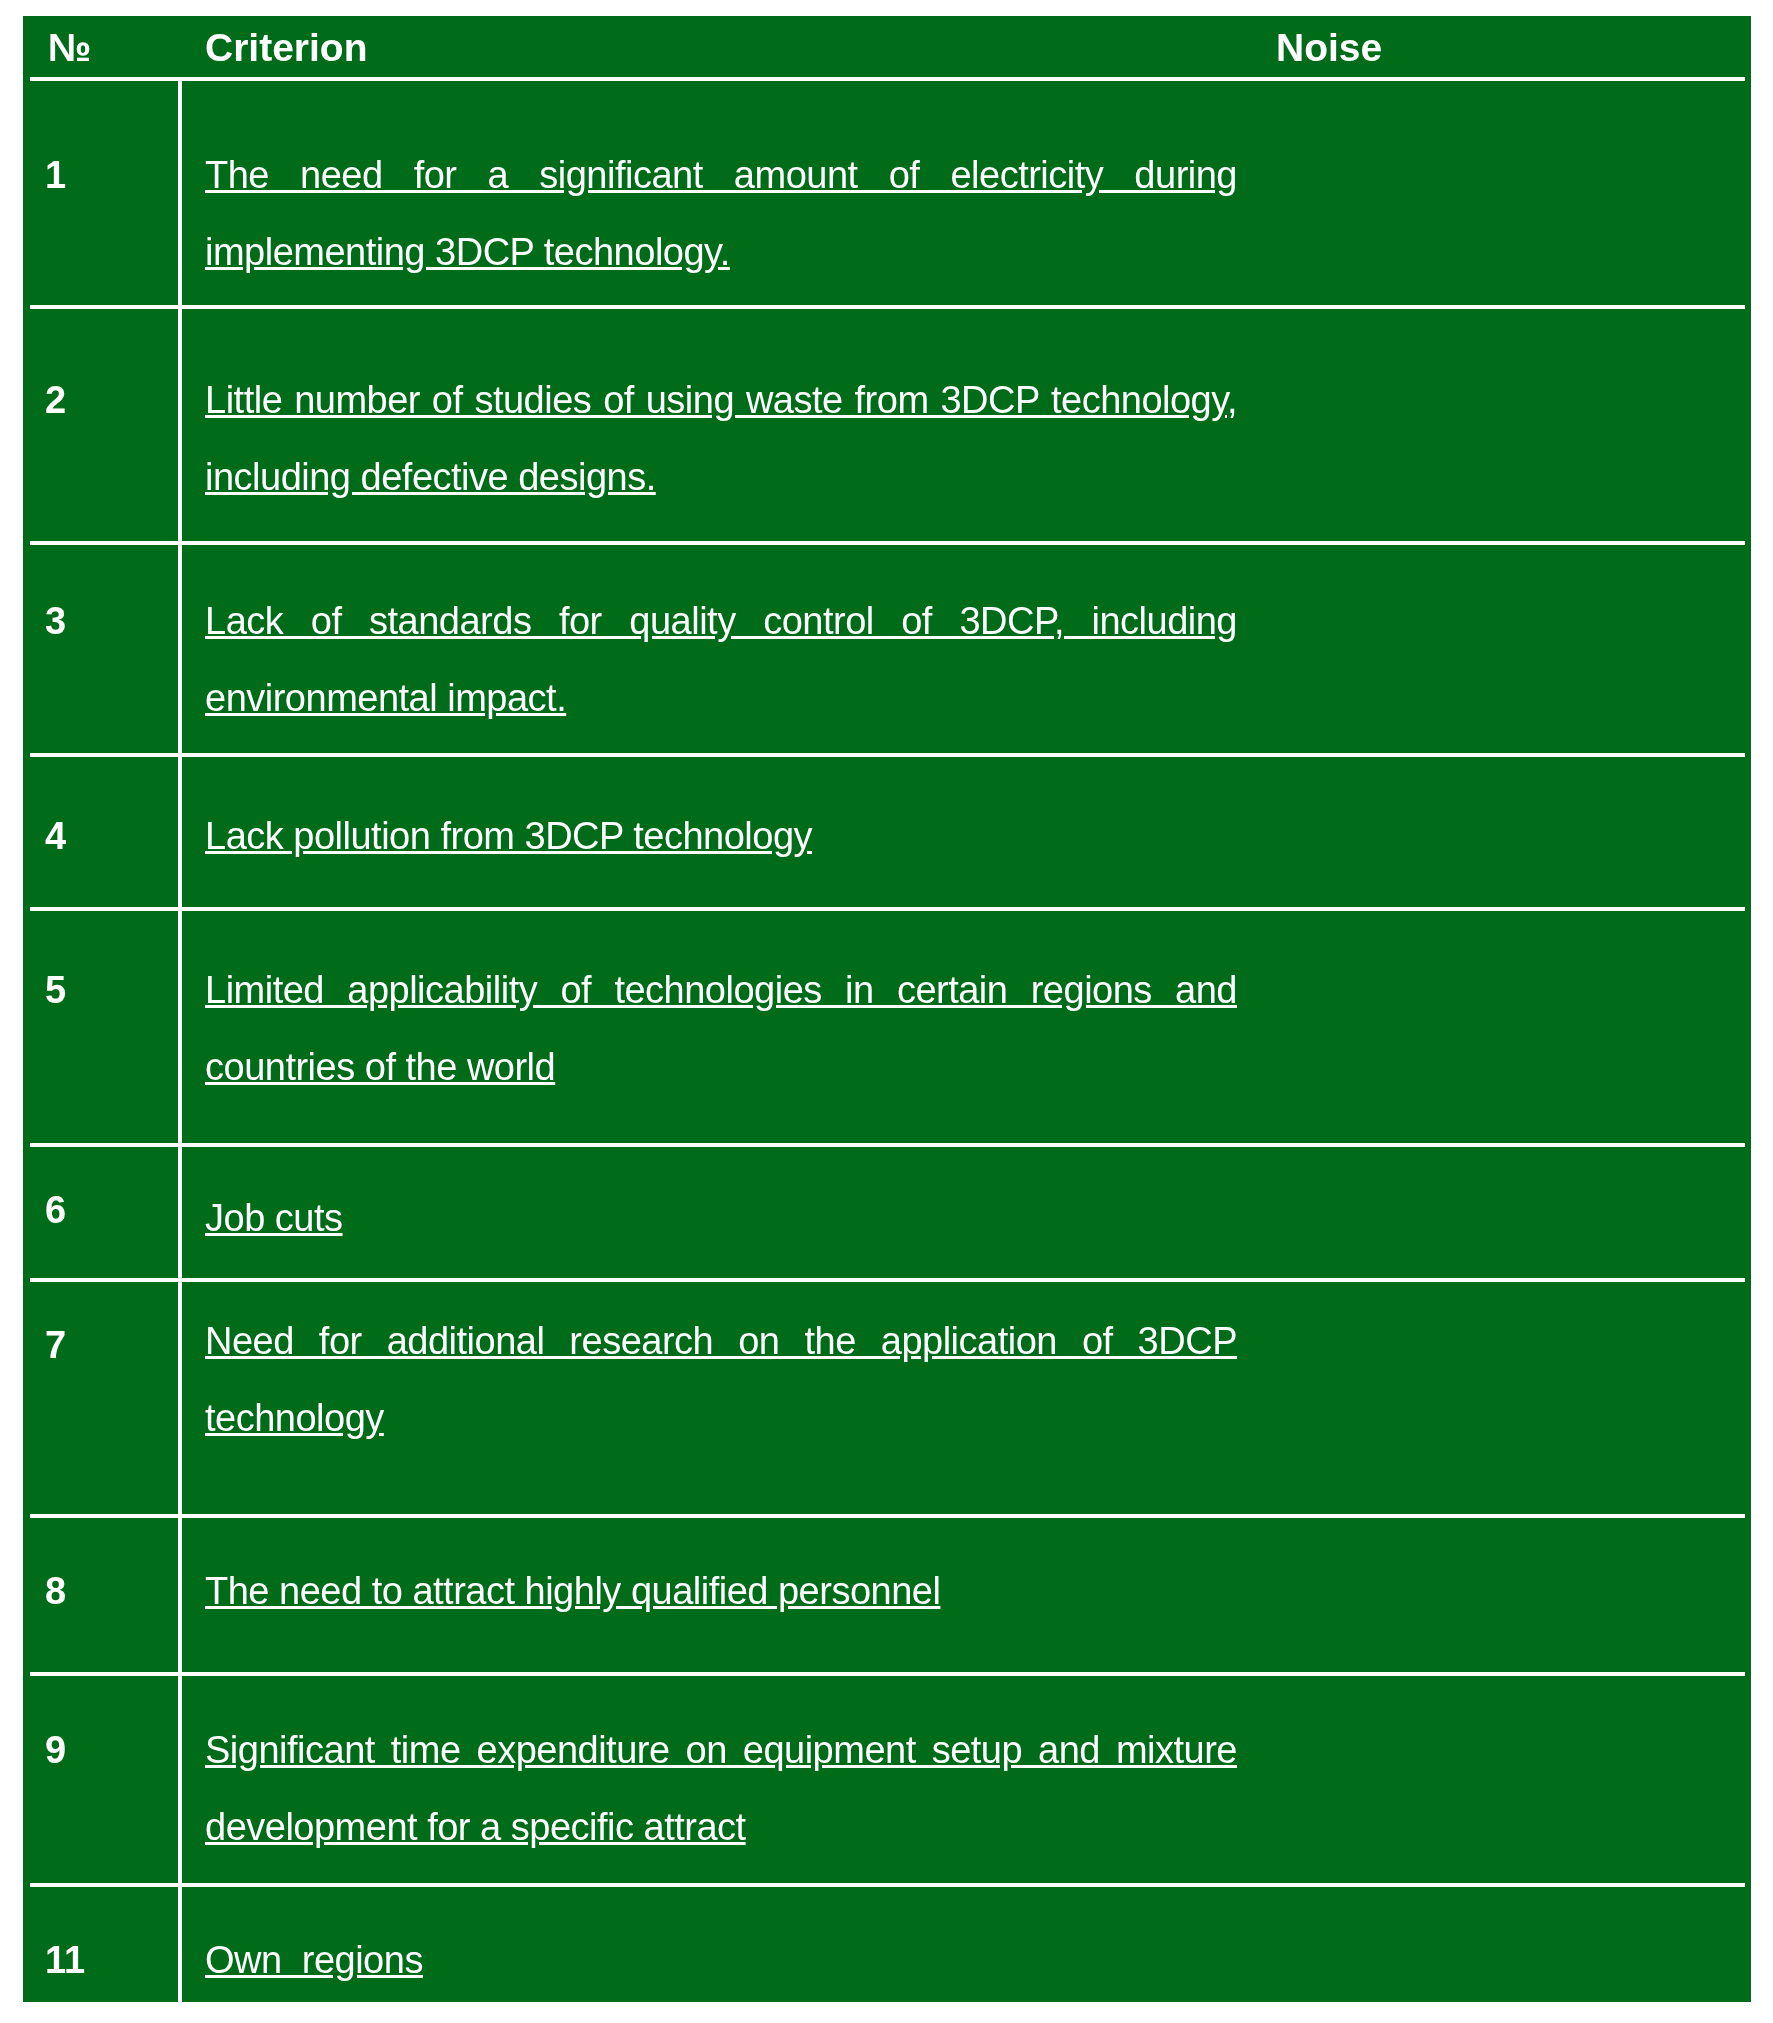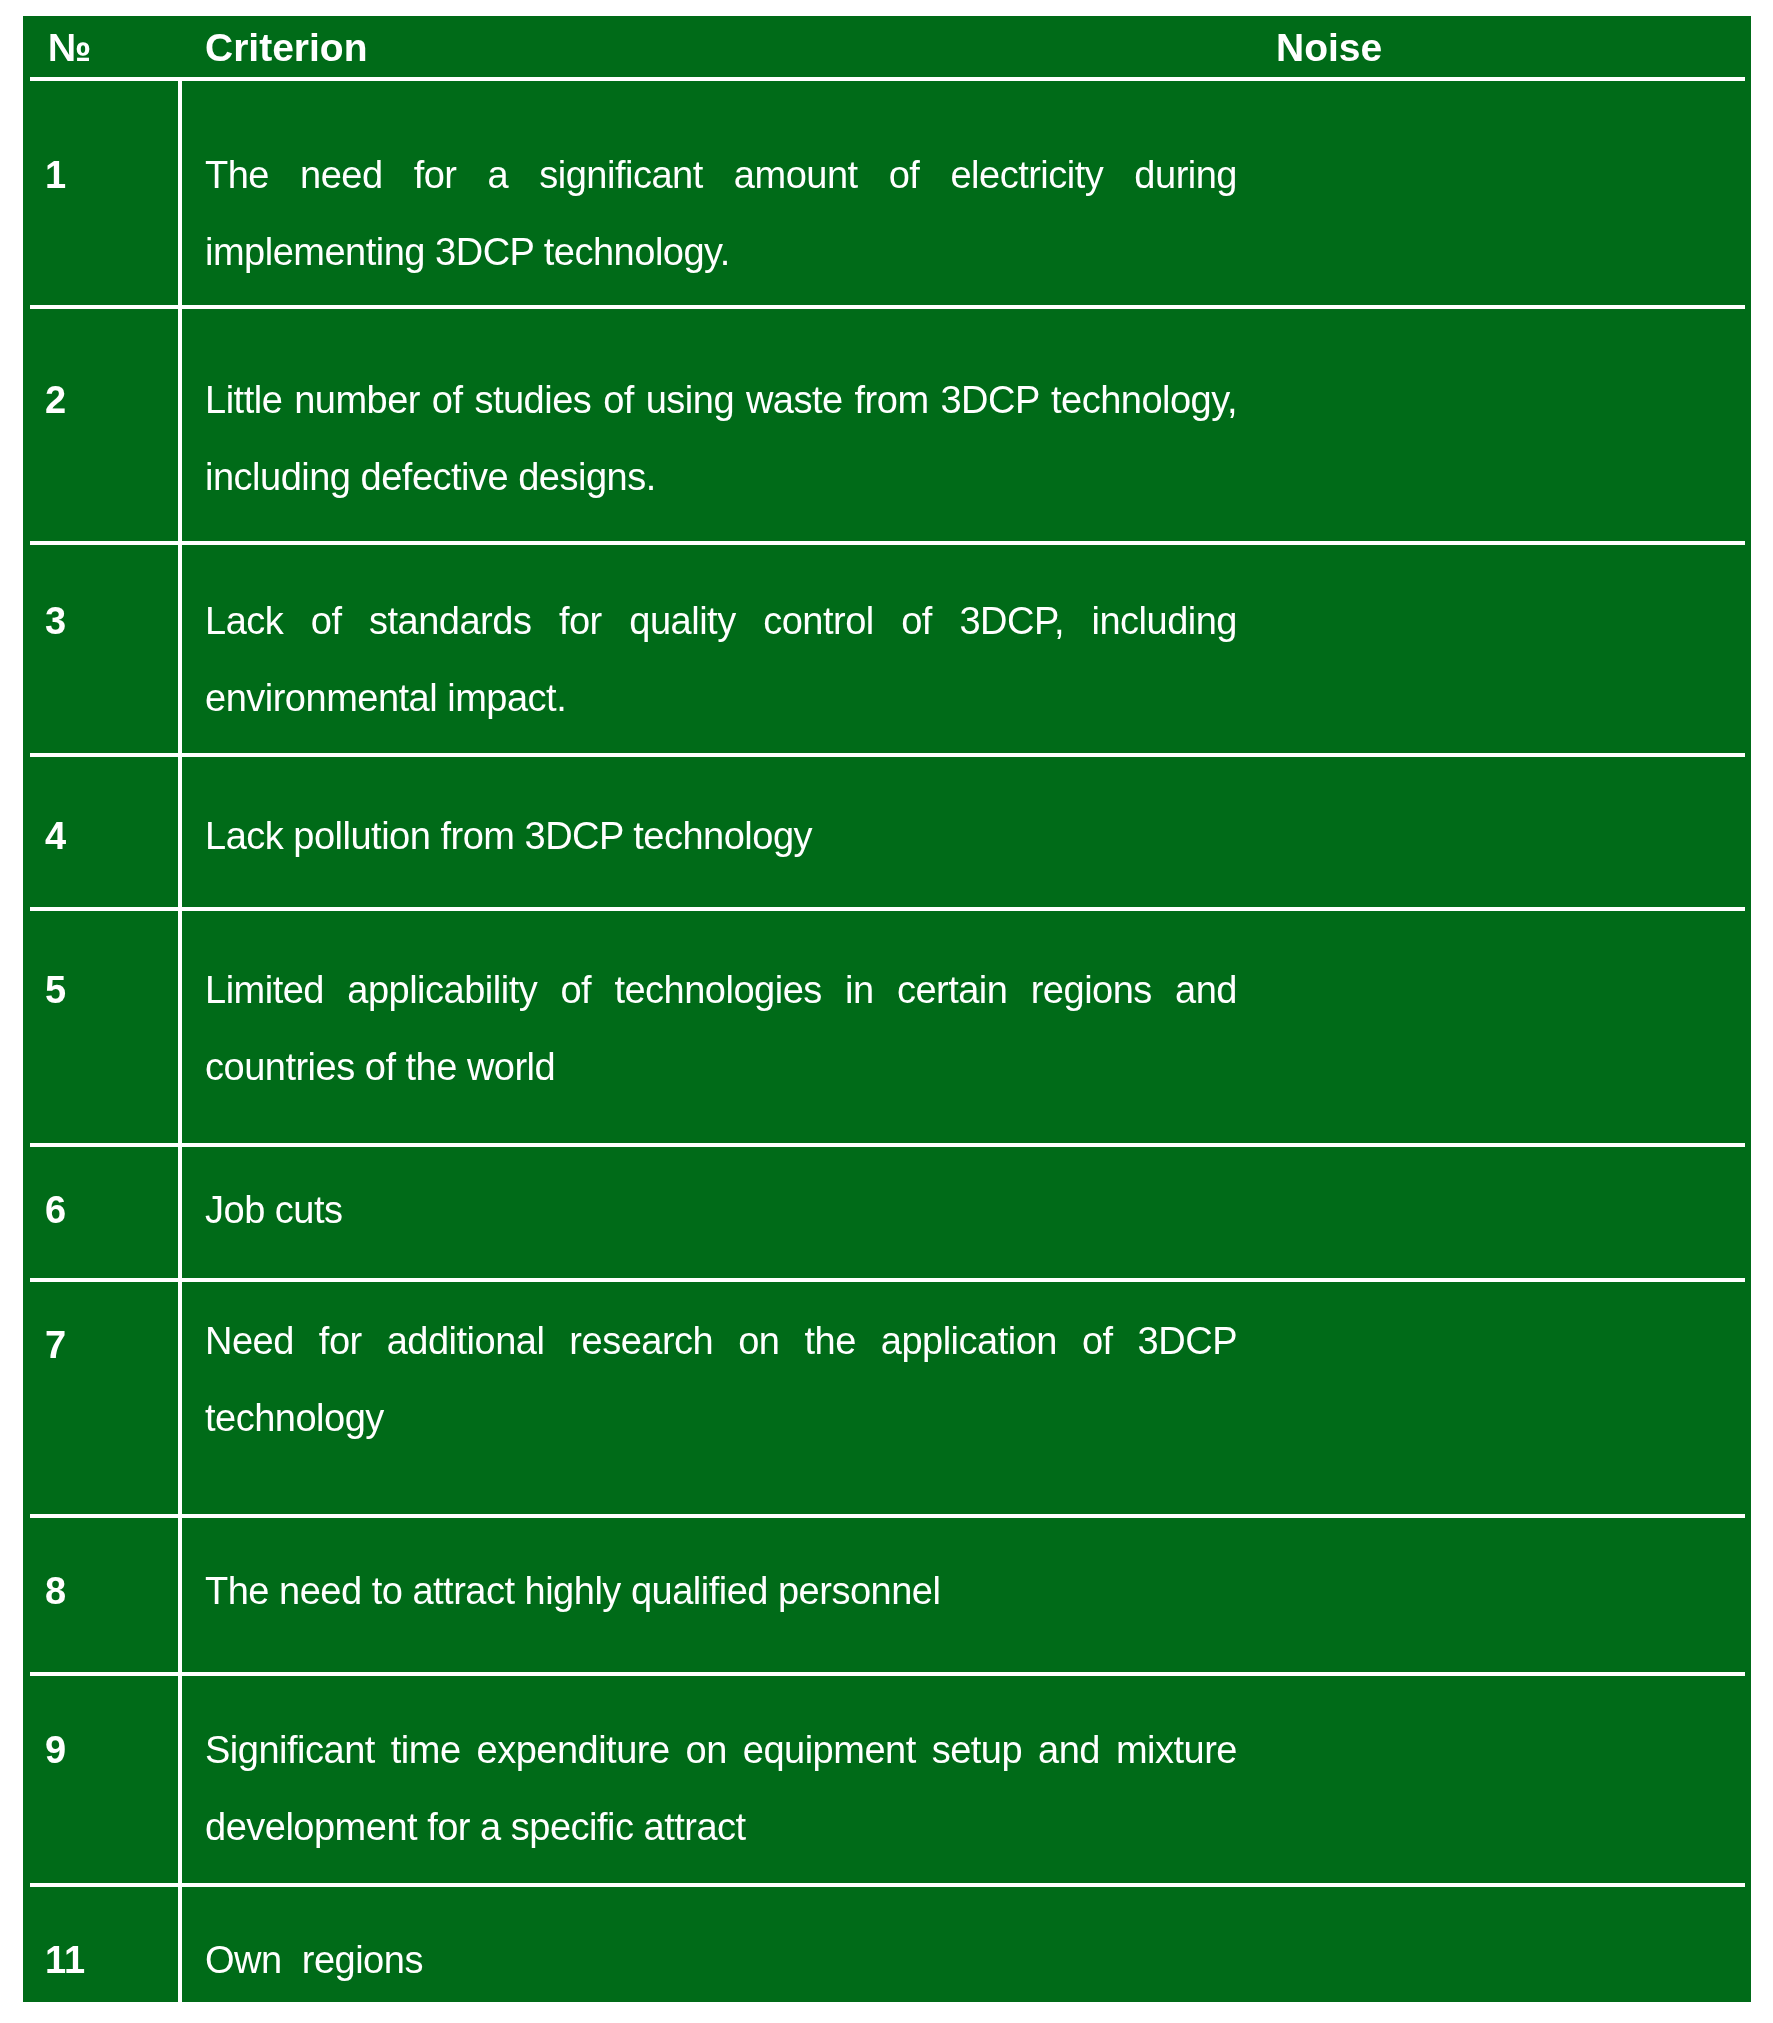--- a/index.html
+++ b/index.html
@@ -12,20 +12,21 @@
   .hdr { position: absolute; left: 0; top: 0; width: 100%; height: 64px; }
   .hdr span { position: absolute; top: 10px; font-weight: bold; font-size: 39px; }
   .hline { position: absolute; left: 7px; right: 6px; height: 4px; background: #ffffff; }
   .vline { position: absolute; left: 155px; width: 4px; background: #ffffff; }
   .row { position: absolute; left: 0; width: 100%; }
   .num { position: absolute; left: 22px; font-weight: bold; font-size: 38px; }
   .crit {
     position: absolute; left: 182px; width: 1032px;
     font-size: 38px; line-height: 77px; text-align: justify; text-align-last: left;
     letter-spacing: -0.5px;
+    text-decoration: underline;
   }
 </style>
 </head>
 <body>
 
 <div class="table">
   <div class="hdr">
     <span style="left:25px">№</span>
     <span style="left:182px">Criterion</span>
     <span style="left:1253px">Noise</span>
@@ -58,21 +59,21 @@
   <div class="row" style="top:741px">
     <span class="num" style="top:58px">4</span>
     <div class="crit" style="top:41px">Lack pollution from 3DCP technology</div>
   </div>
   <div class="row" style="top:895px">
     <span class="num" style="top:58px">5</span>
     <div class="crit" style="top:41px">Limited applicability of technologies in certain regions and countries of the world</div>
   </div>
   <div class="row" style="top:1131px">
     <span class="num" style="top:42px">6</span>
-    <div class="crit" style="top:25px">Job cuts</div>
+    <div class="crit" style="top:33px">Job cuts</div>
   </div>
   <div class="row" style="top:1266px">
     <span class="num" style="top:42px">7</span>
     <div class="crit" style="top:21px">Need for additional research on the application of 3DCP technology</div>
   </div>
   <div class="row" style="top:1502px">
     <span class="num" style="top:52px">8</span>
     <div class="crit" style="top:35px">The need to attract highly qualified personnel</div>
   </div>
   <div class="row" style="top:1660px">

